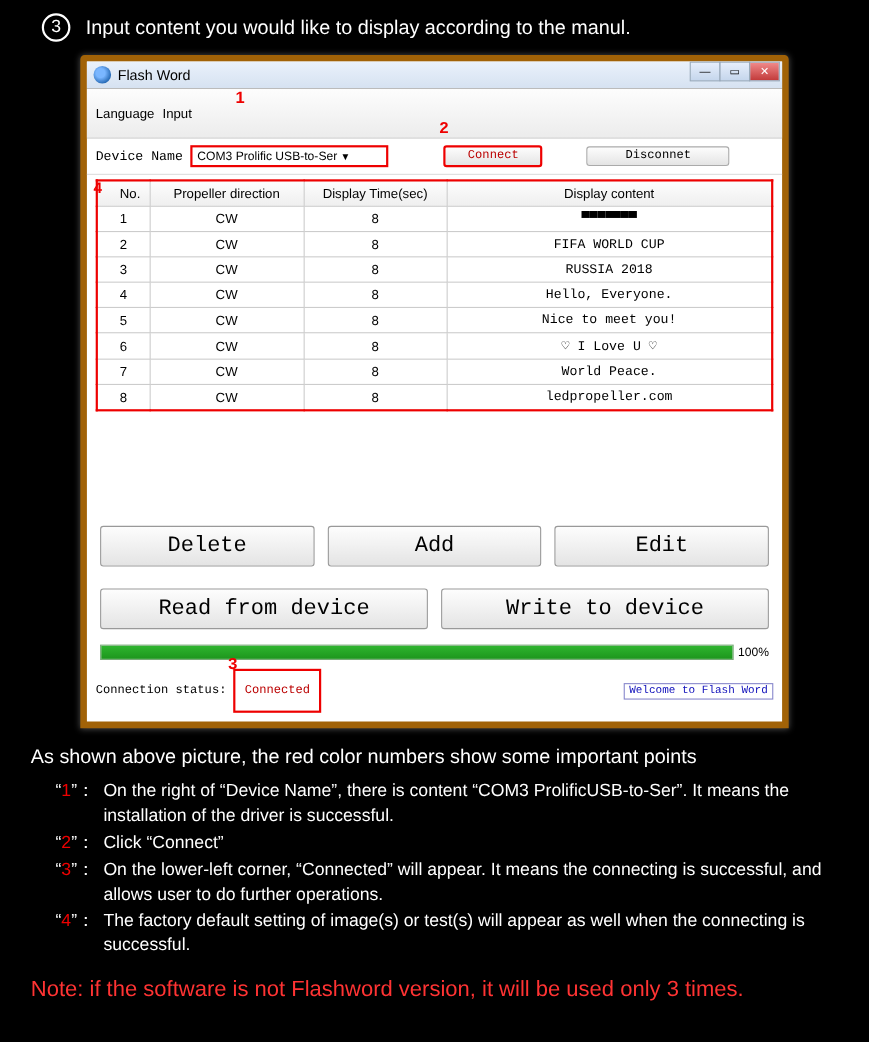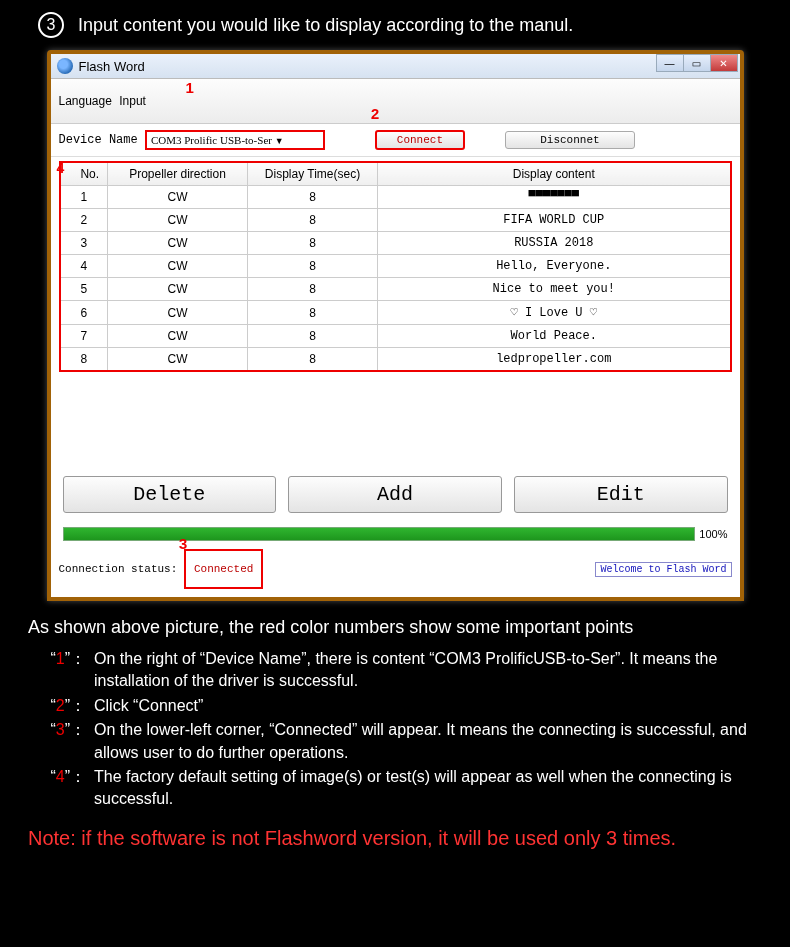--- a/index.html
+++ b/index.html
@@ -22,23 +22,23 @@
     border-radius: 50%;
     display: flex;
     align-items: center;
     justify-content: center;
     font-size: 16px;
     margin-right: 14px;
     flex-shrink: 0;
   }
   .win-frame {
     margin: 0 auto 12px;
-    width: 697px;
+    width: 644px;
     background: #fff;
-    border: 4px solid #a16207;
+    border: 6px solid #a16207;
     border-radius: 4px 4px 0 0;
     box-shadow: 0 0 6px rgba(255,255,255,0.3);
     color: #000;
   }
   .title-bar {
     background: linear-gradient(#eaf1fb, #d6e2f1);
     padding: 4px 6px;
     display: flex;
     align-items: center;
     font-size: 13px;
@@ -78,21 +78,21 @@
     font-size: 12px;
     display: flex;
     align-items: center;
     font-family: "Courier New", monospace;
     position: relative;
     border-bottom: 1px solid #ddd;
   }
   .device-name-field {
     border: 2px solid #e00;
     background: #fff;
-    font-family: Liberation Serif, serif;
+    font-family: Liberation Sans, sans-serif;
     font-size: 11px;
     padding: 2px 4px;
     width: 180px;
     display: inline-block;
   }
   .btn-win {
     background: linear-gradient(#fdfdfd,#e4e4e4);
     border: 1px solid #aaa;
     border-radius: 3px;
     padding: 2px 0;
@@ -265,20 +265,24 @@
     </table>
     <div style="height:90px;"></div>
   </div>
 
   <div class="btn-row">
     <div class="btn-big">Delete</div>
     <div class="btn-big">Add</div>
     <div class="btn-big">Edit</div>
   </div>
 
+  <div class="btn-row btn-row2">
+    <div class="btn-big">Read from device</div>
+    <div class="btn-big">Write to device</div>
+  </div>
 
   <div class="progress-row">
     <div class="progress-bar"></div>
     <div class="progress-pct">100%</div>
   </div>
 
   <div class="status-row">
     <div style="position:relative;">
       <span class="ann3">3</span>
       <span>Connection status:</span>

